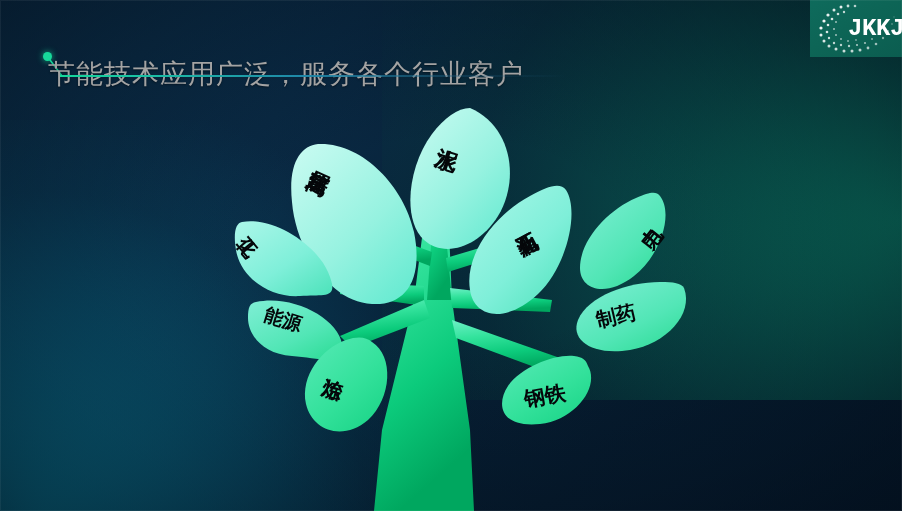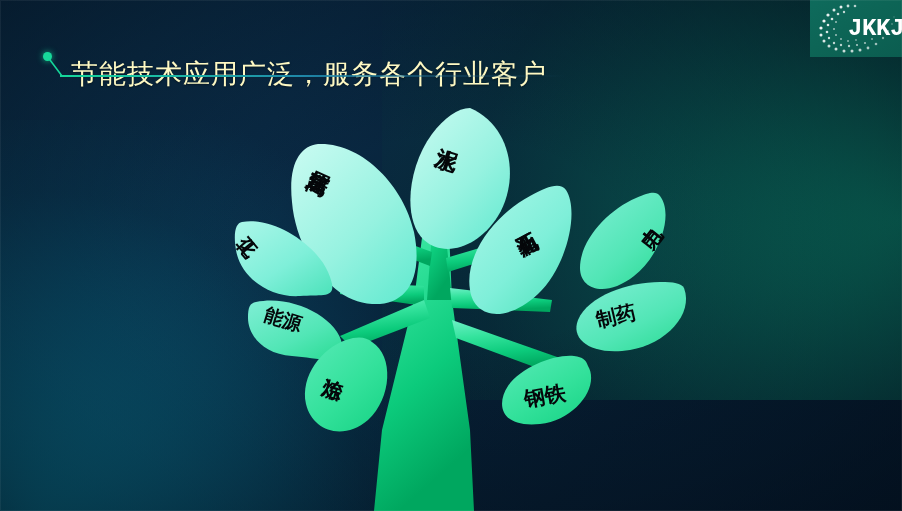--- a/index.html
+++ b/index.html
@@ -63,24 +63,24 @@
     font-weight: bold;
     letter-spacing: -0.4px;
     line-height: 1;
     font-family: Liberation Mono, monospace;
   }
 
   
   .title-group { position: absolute; left: 42px; top: 38px; }
   .title-text {
     position: absolute;
-    left: 29px;
+    left: 6px;
     top: 0;
     white-space: nowrap;
-    color: #fef9c3;
+    color: #a3a3a3;
     font-size: 27px;
     font-weight: normal;
     letter-spacing: 1px;
     font-family: "DejaVu Sans", sans-serif;
     text-shadow: 0 1px 2px rgba(0,0,0,0.45);
   }
   .title-deco { position: absolute; left: 0; top: 4px; }
   .title-dot {
     position: absolute;
     left: 1px;

